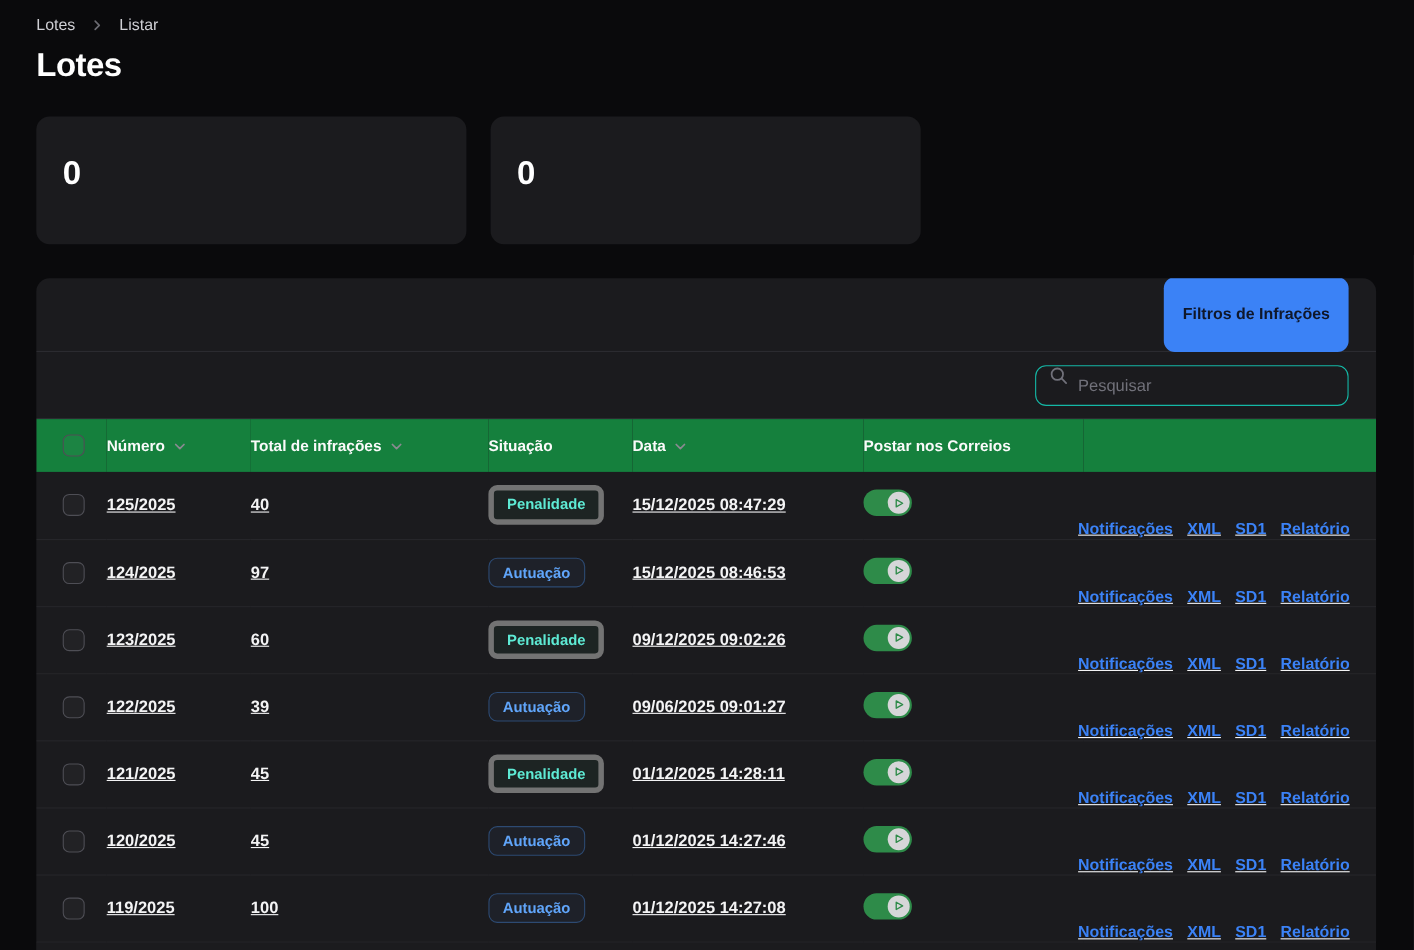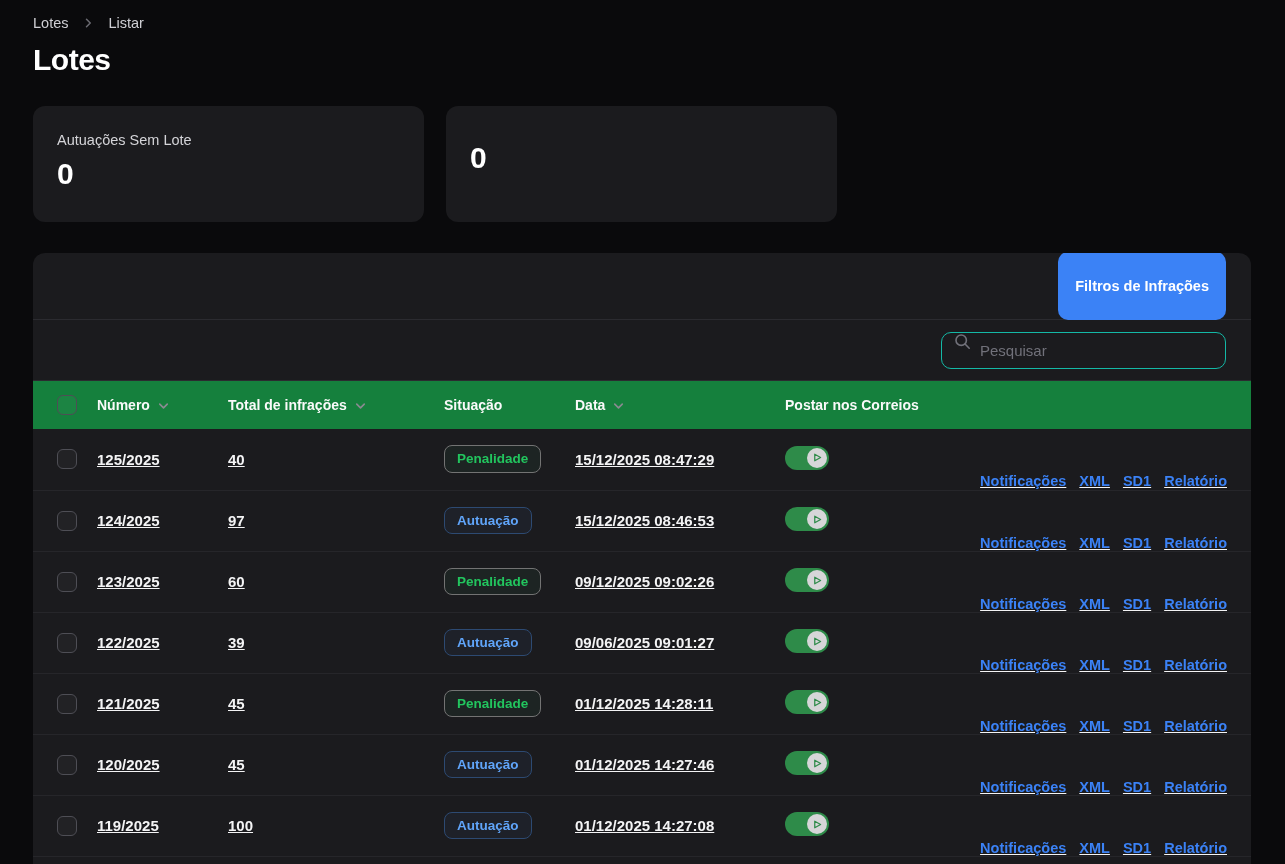--- a/index.html
+++ b/index.html
@@ -31,21 +31,21 @@
   
   .panel {
     margin-top: 31px; background: #1b1b1e; border-radius: 12px 12px 0 0;
     width: 1218px; overflow: hidden;
   }
   .panel-toolbar {
     height: 67px; display: flex; align-items: center; justify-content: flex-end;
     padding: 0 25px; border-bottom: 1px solid #2b2b30;
   }
   .btn-primary {
-    background: #3b82f6; color: #ffffff; border: none; border-radius: 10px;
+    background: #3b82f6; color: #0f172a; border: none; border-radius: 10px;
     font-family: inherit; font-size: 14.5px; font-weight: 700;
     padding: 26px 17px; cursor: pointer;
   }
   .panel-search {
     height: 61px; display: flex; align-items: center; justify-content: flex-end;
     padding: 0 25px; border-bottom: 1px solid #2b2b30;
   }
   .search-box {
     display: flex; gap: 9px;
     width: 285px; height: 37px; border: 1px solid #14b8a6; border-radius: 10px;
@@ -70,21 +70,21 @@
   .checkbox {
     appearance: none; -webkit-appearance: none;
     width: 20px; height: 20px; border: 1px solid #4e4e55; border-radius: 6px;
     background: rgba(255,255,255,0.03); cursor: pointer; display: block;
   }
 
   .badge {
     display: inline-block; padding: 4px 12px; border-radius: 8px;
     font-size: 13.5px; font-weight: 600; line-height: 1.3;
   }
-  .badge-success { color: #22c55e; border: 1px solid #737373; background: rgba(74,222,128,0.05); }
+  .badge-success { color: #5eead4; border: 5px solid #737373; background: rgba(74,222,128,0.05); }
   .badge-info    { color: #60a5fa; border: 1px solid #2d4a72; background: rgba(96,165,250,0.05); }
 
   .toggle {
     position: relative; width: 44px; height: 24px; border-radius: 12px;
     background: #2e8b49; cursor: pointer; display: inline-block;
   }
   .toggle-knob {
     position: absolute; top: 2px; right: 2px; width: 20px; height: 20px;
     border-radius: 50%; background: #d6d6d8;
     display: flex; align-items: center; justify-content: center;
@@ -110,21 +110,20 @@
           <path d="M6 3l5 5-5 5"></path>
         </svg>
     </span>
     <span class="crumb">Listar</span>
   </div>
 
   <h1 class="page-title">Lotes</h1>
 
   <div class="cards">
     <div class="card">
-      <div class="card-label">Autuações Sem Lote</div>
       <div class="card-value">0</div>
     </div>
     <div class="card">
       <div class="card-value">0</div>
     </div>
   </div>
 
   <div class="panel">
 
     <div class="panel-toolbar">

